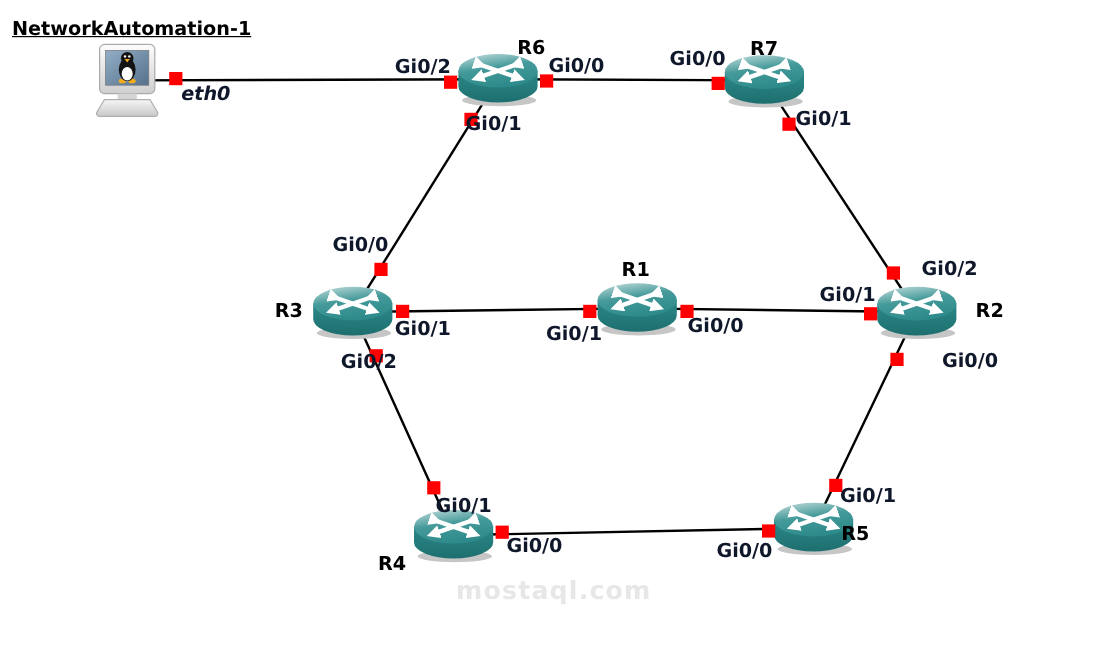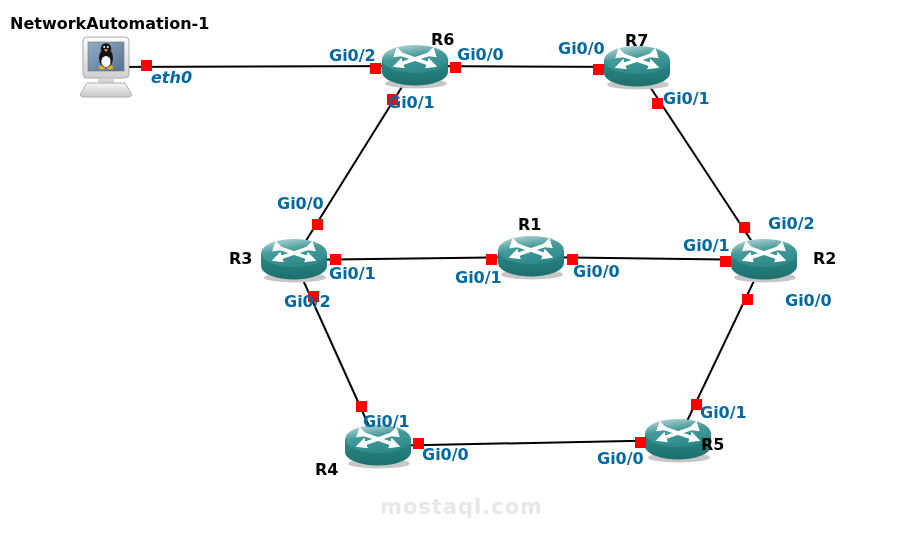--- a/index.html
+++ b/index.html
@@ -7,30 +7,30 @@
     position:relative;width:923px;height:547px;background:#ffffff;overflow:hidden;
     font-family:"DejaVu Sans","Liberation Sans",sans-serif;
   }
   #links-svg{position:absolute;left:0;top:0;width:923px;height:547px;}
   .node-icon{position:absolute;}
   .node-label{
     position:absolute;font-weight:bold;font-size:16px;color:#000;
     white-space:nowrap;line-height:1.05;
   }
   .port-label{
-    position:absolute;font-weight:bold;font-size:16px;color:#0369a1;
+    position:absolute;font-weight:bold;font-size:16px;color:#0f172a;
     white-space:nowrap;line-height:1.0;
   }
   .connector{position:absolute;background:#ff0000;}
   .watermark{
     position:absolute;left:0;right:0;top:481px;text-align:center;
     color:#e7e7e7;pointer-events:none;user-select:none;
   }
   .wm-logo{font-size:35px;font-weight:bold;line-height:1;direction:rtl;}
-  .wm-domain{font-size:21px;font-weight:bold;letter-spacing:1px;margin-top:16px;line-height:1;}
+  .wm-domain{font-size:21px;font-weight:bold;letter-spacing:1px;margin-top:1px;line-height:1;}
 </style>
 </head>
 <body>
 
 <div class="canvas" id="canvas">
   <svg id="links-svg">
       <line x1="104" y1="67" x2="415" y2="66" stroke="#000000" stroke-width="2"></line>
       <line x1="415" y1="66" x2="637" y2="67" stroke="#000000" stroke-width="2"></line>
       <line x1="415" y1="66" x2="294" y2="260" stroke="#000000" stroke-width="2"></line>
       <line x1="637" y1="67" x2="764" y2="260" stroke="#000000" stroke-width="2"></line>
@@ -64,21 +64,21 @@
   <ellipse cx="41" cy="31.5" rx="3.1" ry="1.9" fill="#f3ab1d"></ellipse>
   <ellipse cx="37" cy="22" rx="7" ry="9.5" fill="#141414"></ellipse>
   <ellipse cx="37" cy="25.5" rx="4.6" ry="5.6" fill="#ffffff"></ellipse>
   <circle cx="37" cy="12.5" r="5.2" fill="#141414"></circle>
   <circle cx="35.2" cy="11" r="1" fill="#ffffff"></circle>
   <circle cx="38.8" cy="11" r="1" fill="#ffffff"></circle>
   <polygon points="34.8,13.2 39.2,13.2 37,16" fill="#f3ab1d"></polygon>
   <rect x="29" y="42" width="16" height="5" fill="#d4d4d4"></rect>
   <path d="M18,47 h38 l6.5,11 a2.5,2.5 0 0 1 -2.5,3 h-46 a2.5,2.5 0 0 1 -2.5,-3 z" fill="url(#hb0)" stroke="#b0b0b0"></path>
 </svg></div>
-    <div class="node-label" style="left: 10px; top: 16px;">NetworkAutomation-1</div>
+    <div class="node-label" style="left: 10px; top: 16px; text-decoration: underline;">NetworkAutomation-1</div>
     <div class="node-icon" style="left: 381px; top: 43px;"><svg width="68" height="46" viewBox="0 0 68 46">
   <defs>
     <linearGradient id="rt1" x1="0" y1="0" x2="0.35" y2="1">
       <stop offset="0" stop-color="#c6dede"></stop>
       <stop offset="0.5" stop-color="#459a9a"></stop>
       <stop offset="1" stop-color="#2e8b8b"></stop>
     </linearGradient>
     <linearGradient id="rb1" x1="0" y1="0" x2="0" y2="1">
       <stop offset="0" stop-color="#2c8888"></stop>
       <stop offset="1" stop-color="#1e6f6f"></stop>

